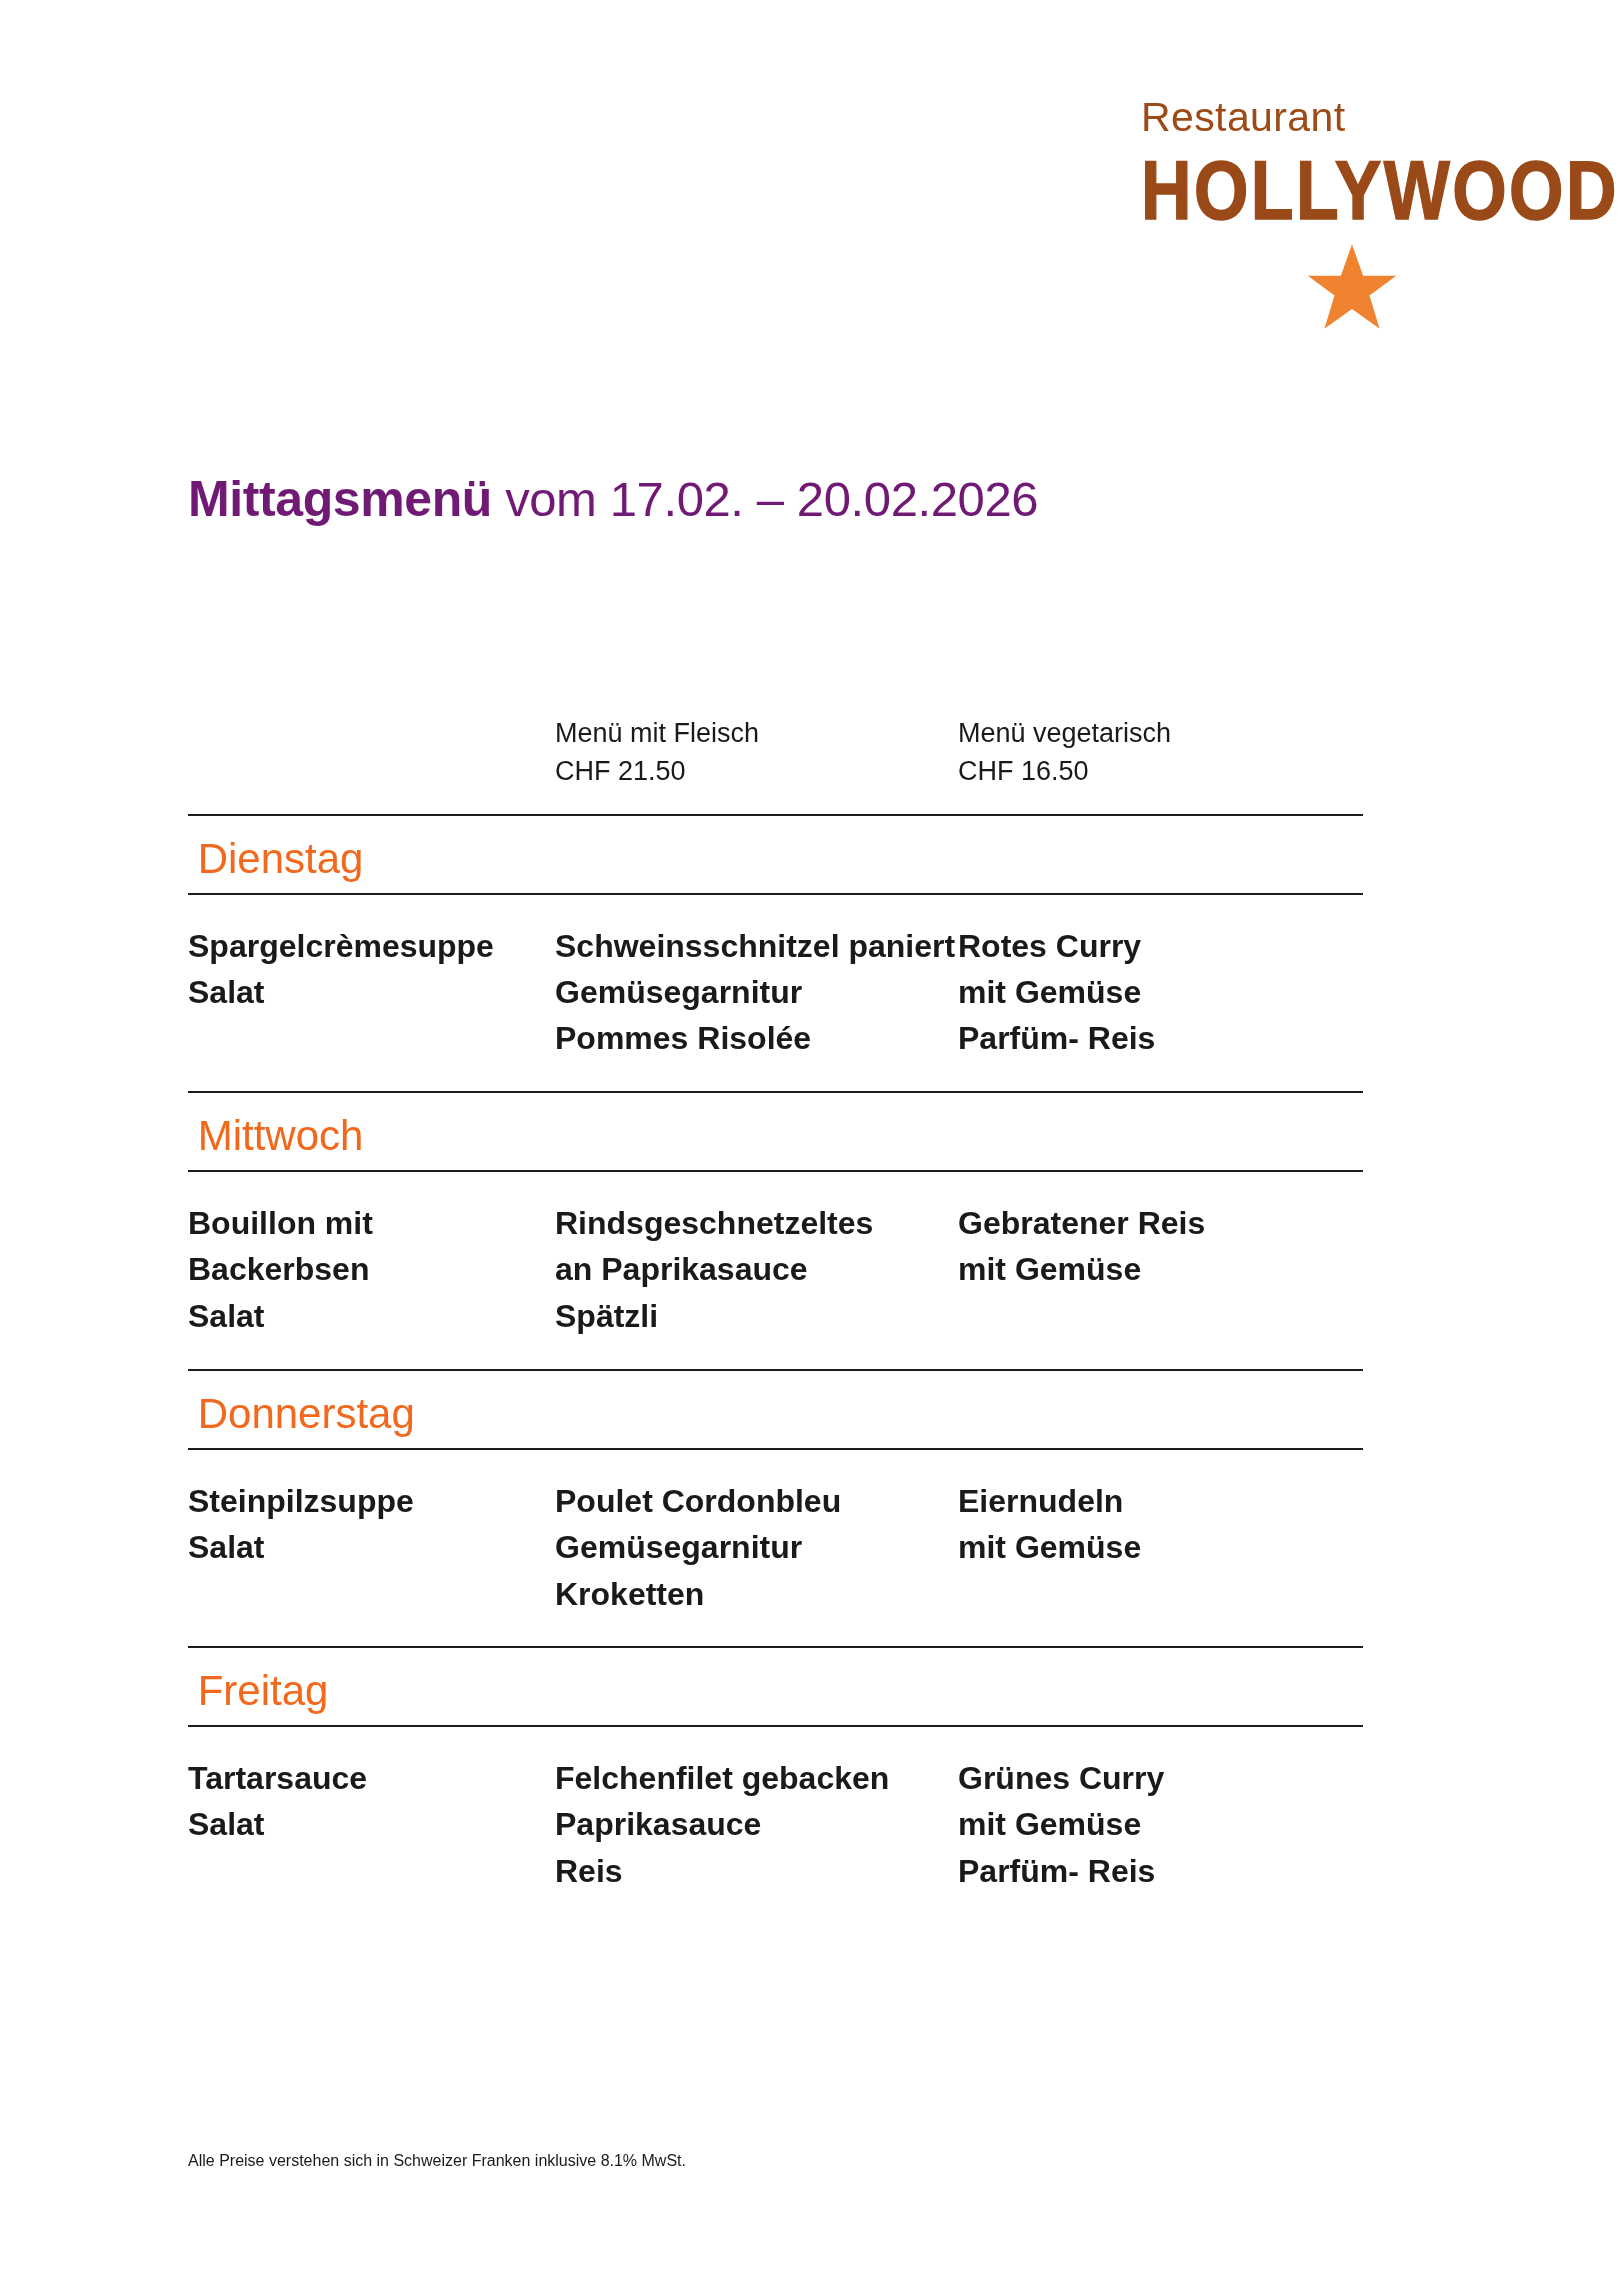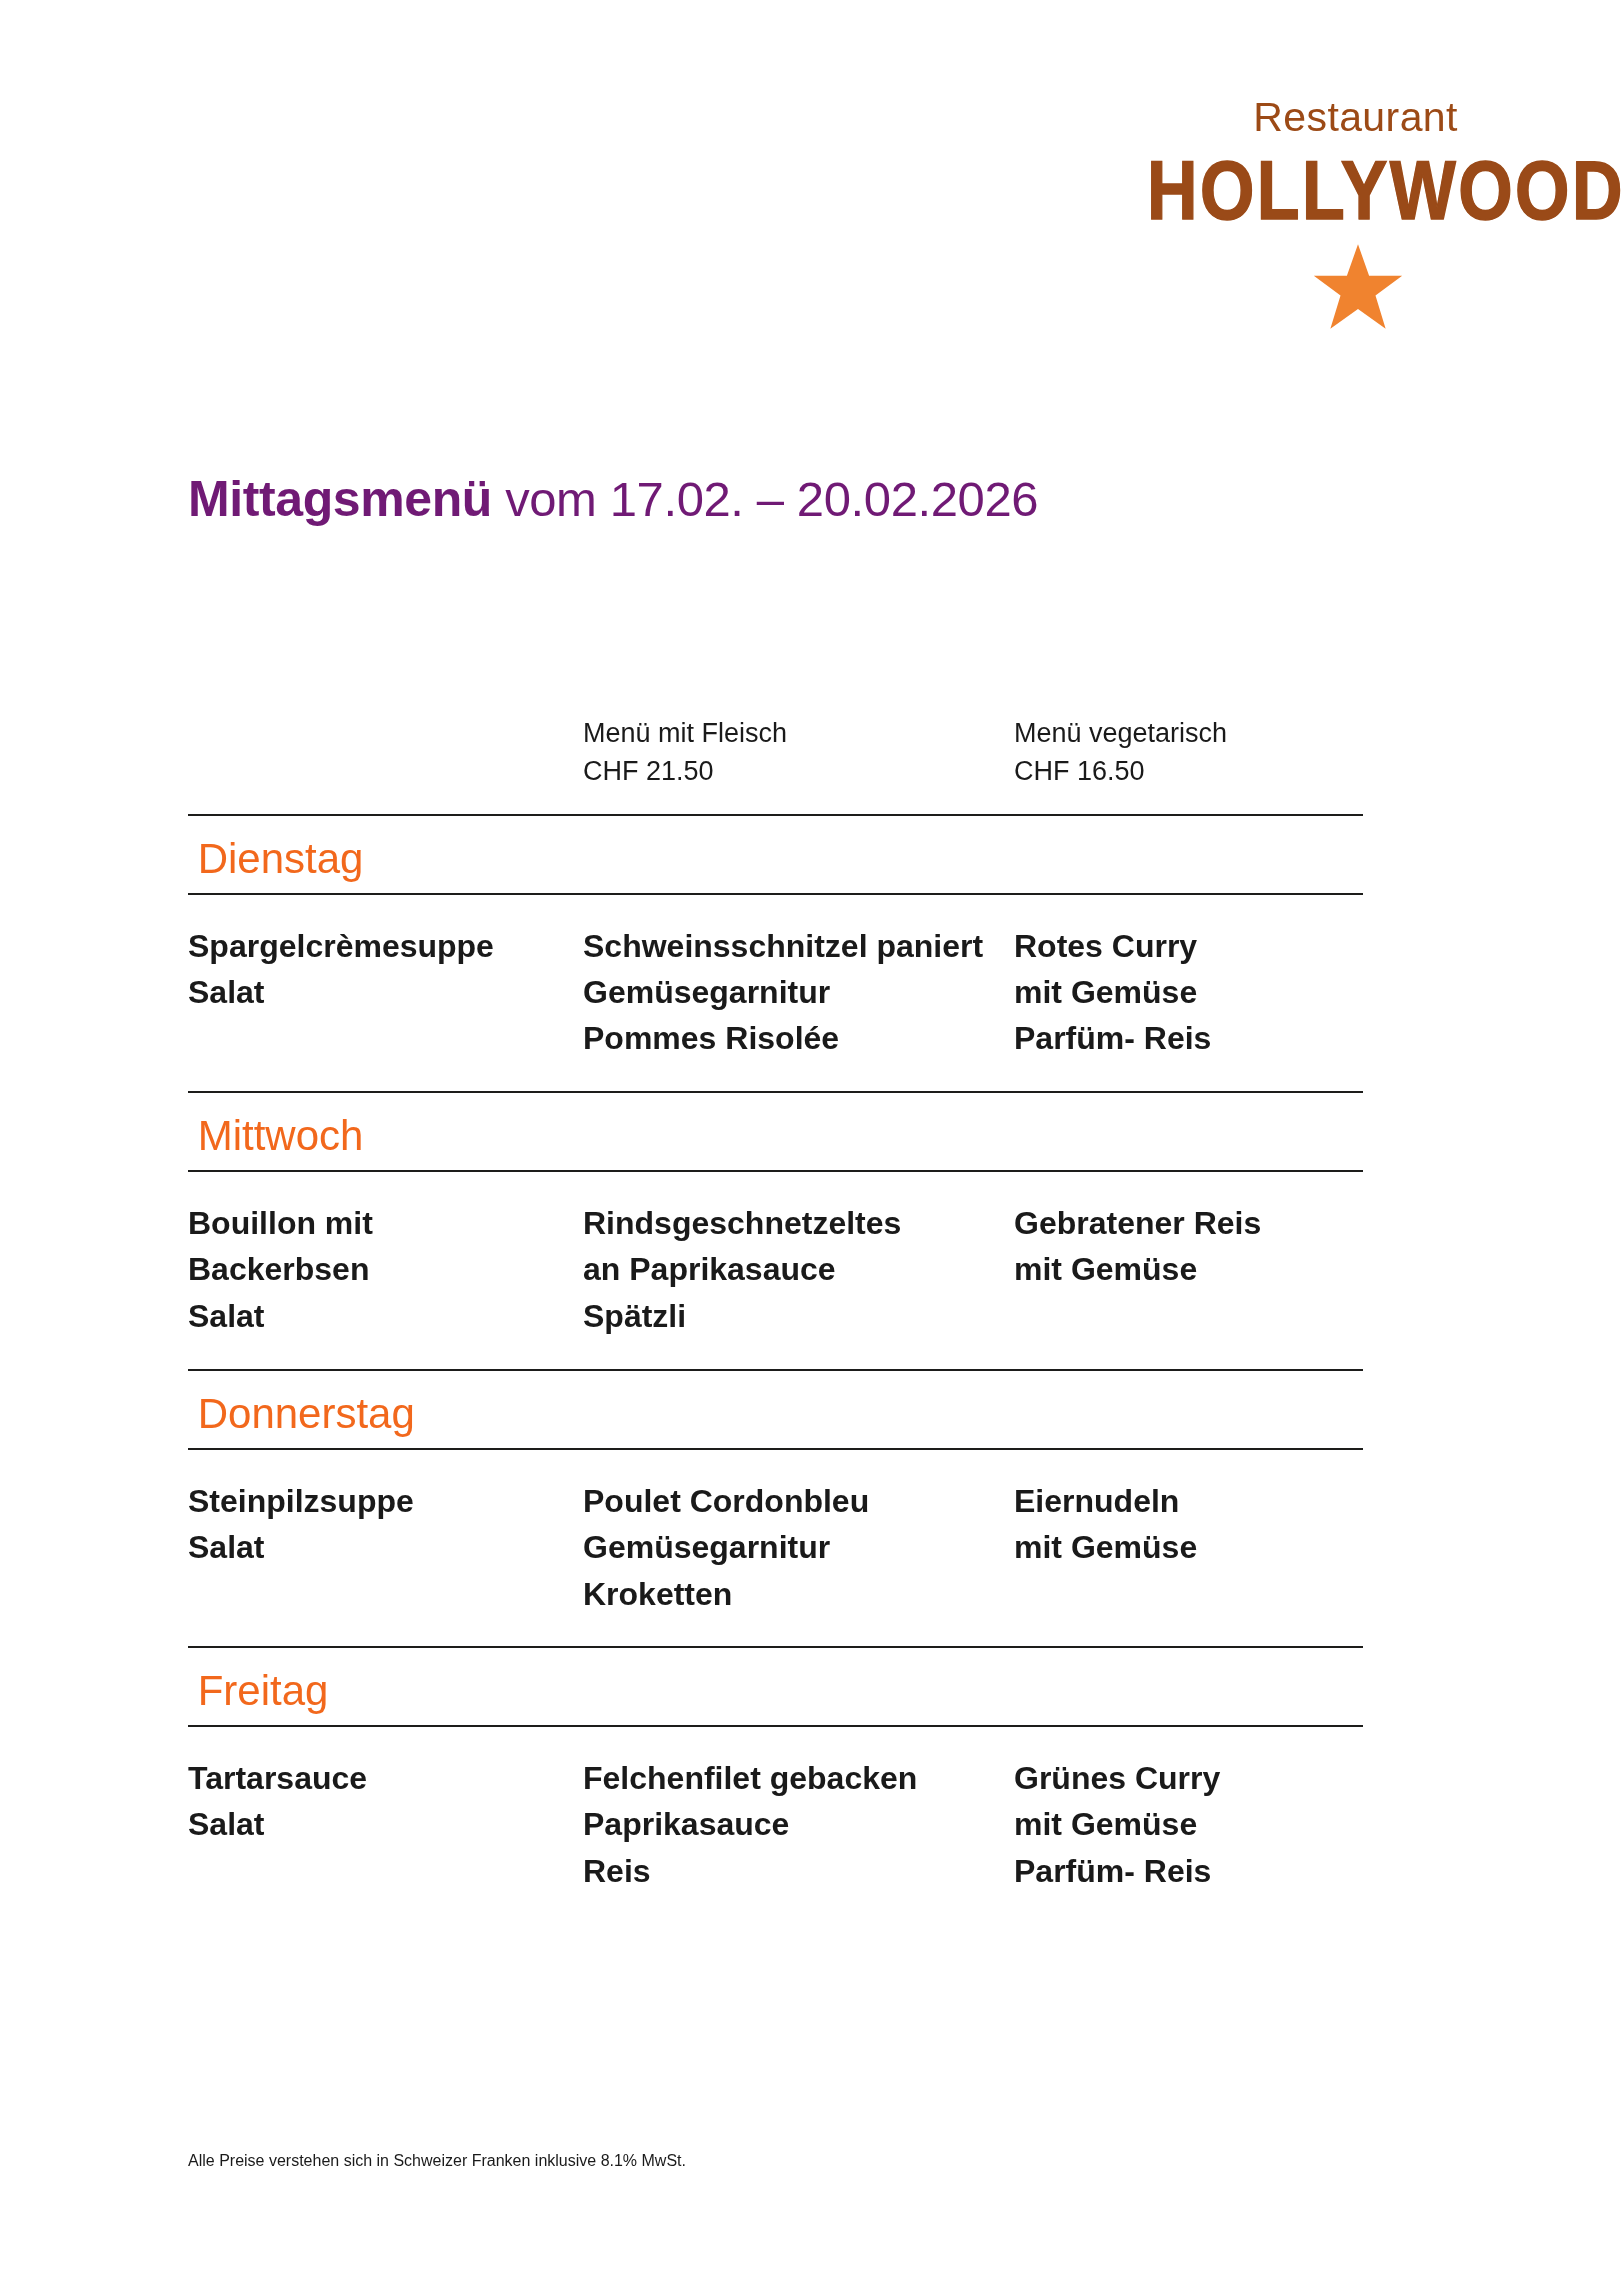--- a/index.html
+++ b/index.html
@@ -19,23 +19,23 @@
     height: 2295px;
     background: #ffffff;
     overflow: hidden;
     box-sizing: border-box;
   }
 
   
   .logo {
     position: absolute;
     top: 97px;
-    right: 54px;
+    right: 60px;
     width: 422px;
-    text-align: center;
+    text-align: left;
   }
   .logo-restaurant {
     font-family: "Liberation Sans", sans-serif;
     font-size: 41px;
     font-weight: 400;
     letter-spacing: 0.4px;
     color: #9c4a16;
     line-height: 1;
     margin-bottom: 9.7px;
     padding-right: 4.9px;
@@ -86,21 +86,20 @@
   .menu {
     position: absolute;
     left: 188px;
     top: 714px;
     width: 1175px;
   }
 
   .row {
     display: flex;
     width: 100%;
-    gap: 28px;
   }
   .col-a { width: 367px; flex: 0 0 367px; }
   .col-b { width: 403px; flex: 0 0 403px; }
   .col-c { width: 406px; flex: 0 0 406px; }
 
   .price-head {
     margin-bottom: 23px;
   }
   .price-head .col-a { }
   .price-head .head-block {

